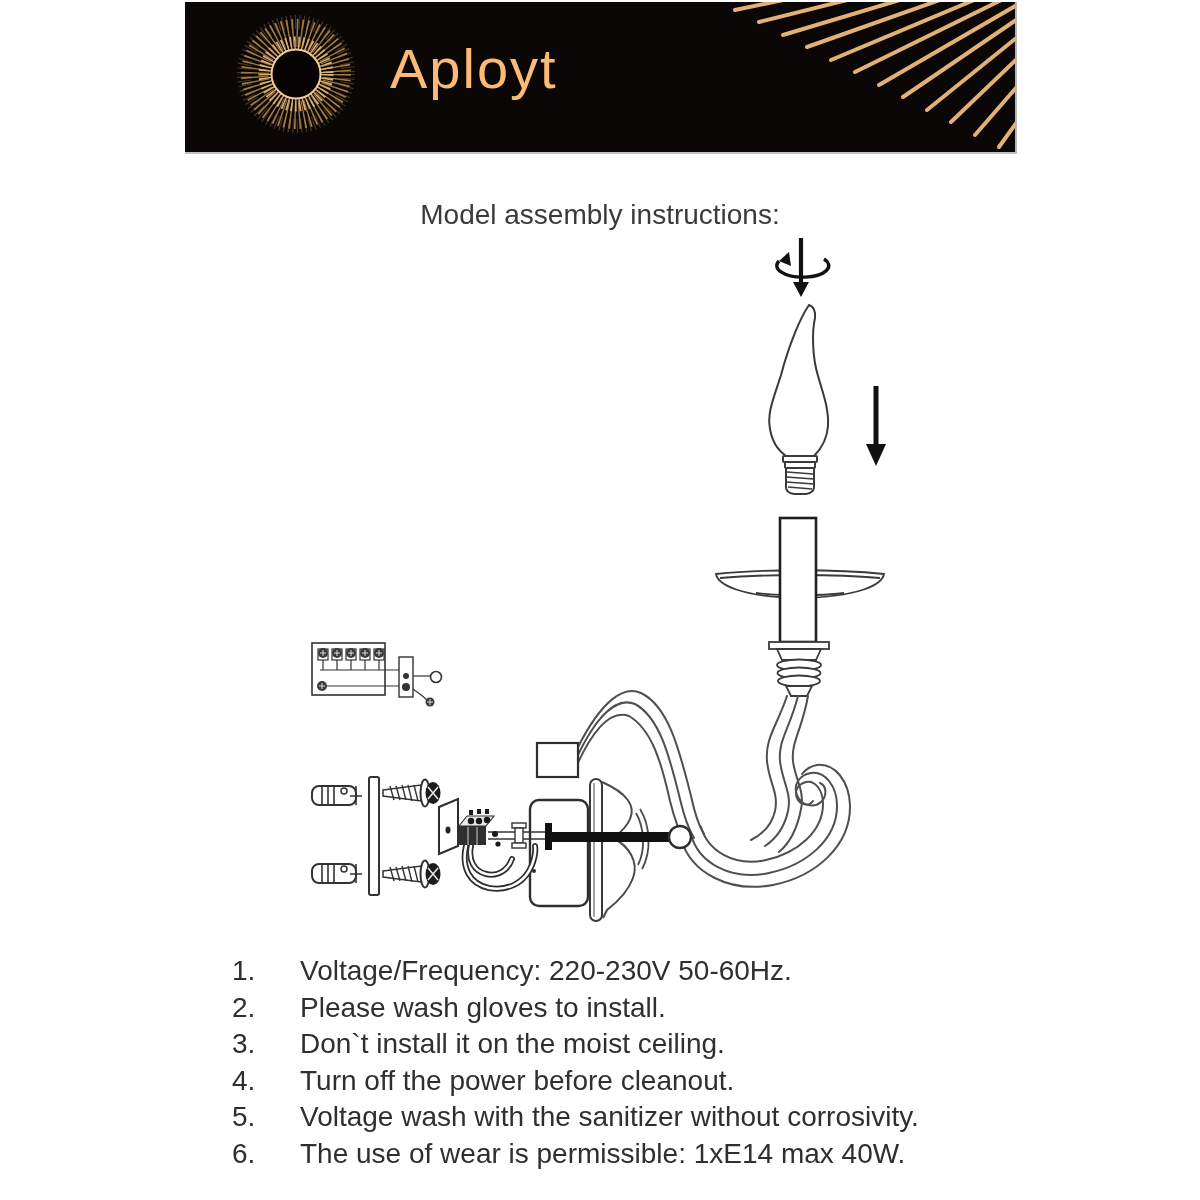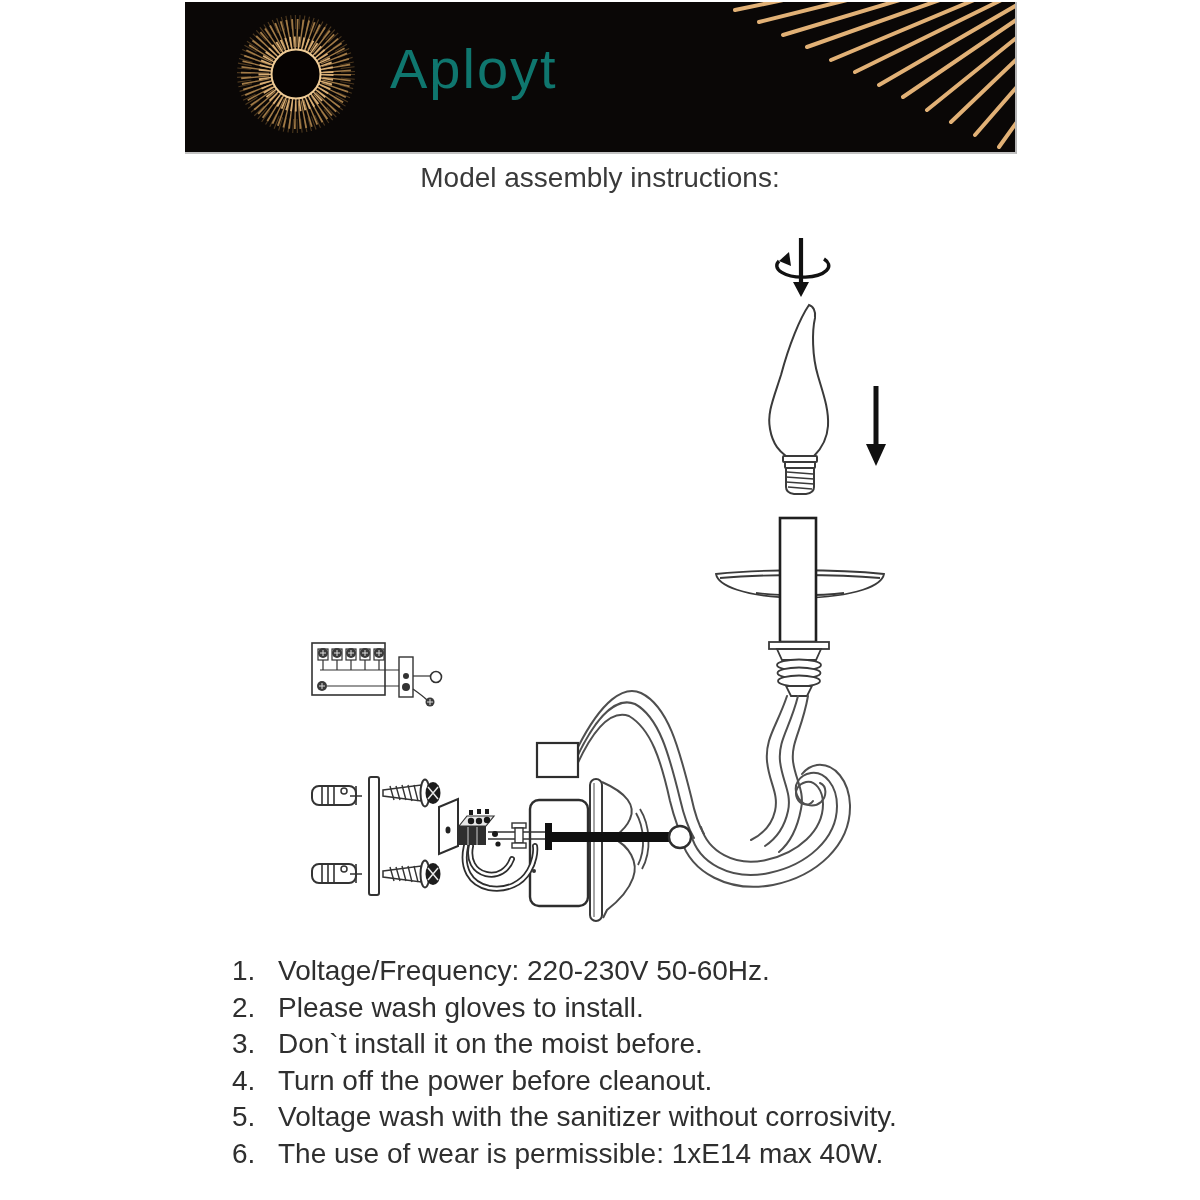--- a/index.html
+++ b/index.html
@@ -3,31 +3,31 @@
 <meta charset="utf-8">
 <style>
   html,body{margin:0;padding:0;background:#ffffff;}
   .page{position:relative;width:1200px;height:1200px;background:#ffffff;overflow:hidden;
         font-family:"Liberation Sans",sans-serif;color:#333;}
   
   .banner{position:absolute;left:185px;top:2px;width:830px;height:150px;background:#0a0706;
           border-right:2px solid #b5b5b5;border-bottom:2px solid #c2c2c2;overflow:hidden;}
   .banner svg{position:absolute;left:0;top:0;}
   .wordmark{position:absolute;left:205px;top:34px;font-size:56px;font-weight:400;
-            color:#0f766e;letter-spacing:2px;font-family:"Liberation Sans",sans-serif;}
+            color:#fdba74;letter-spacing:2px;font-family:"Liberation Sans",sans-serif;}
   
   .title-wrap{position:absolute;left:0;top:160px;width:1200px;text-align:center;line-height:36px;}
-  .title-line{font-size:28px;font-weight:500;color:#3a3a3a;}
+  .title-line{font-size:28px;font-weight:500;color:#3a3a3a;margin-top:37px;}
   
   .diagram-svg{position:absolute;left:0;top:0;}
   
   .instructions{position:absolute;left:232px;top:953px;width:800px;}
   .instr-row{display:flex;font-size:28px;font-weight:500;color:#2f2f2f;line-height:36.5px;}
   .instr-num{width:46px;flex:0 0 46px;}
-  .instr-text{flex:1;}
+  .instr-text{flex:1;margin-left:22px;}
 </style>
 </head>
 <body>
 
 <div class="page">
 
   <div class="banner">
     <svg width="830" height="150" viewBox="0 0 830 150">
 
       <g>
@@ -248,21 +248,21 @@
     <div class="instr-row">
       <span class="instr-num">1.</span>
       <span class="instr-text">Voltage/Frequency: 220-230V 50-60Hz.</span>
     </div>
     <div class="instr-row">
       <span class="instr-num">2.</span>
       <span class="instr-text">Please wash gloves to install.</span>
     </div>
     <div class="instr-row">
       <span class="instr-num">3.</span>
-      <span class="instr-text">Don`t install it on the moist before.</span>
+      <span class="instr-text">Don`t install it on the moist ceiling.</span>
     </div>
     <div class="instr-row">
       <span class="instr-num">4.</span>
       <span class="instr-text">Turn off the power before cleanout.</span>
     </div>
     <div class="instr-row">
       <span class="instr-num">5.</span>
       <span class="instr-text">Voltage wash with the sanitizer without corrosivity.</span>
     </div>
     <div class="instr-row">

